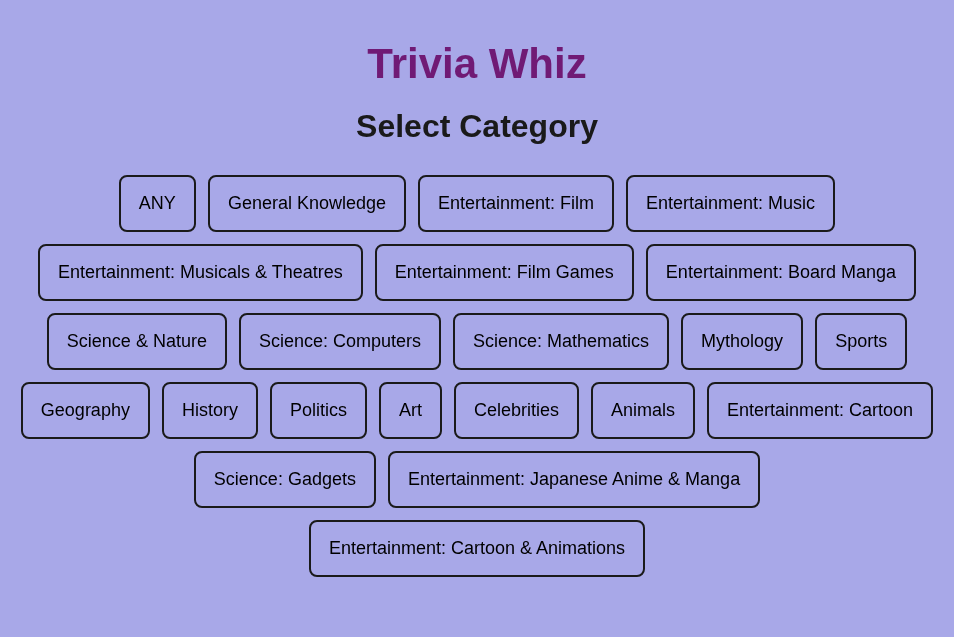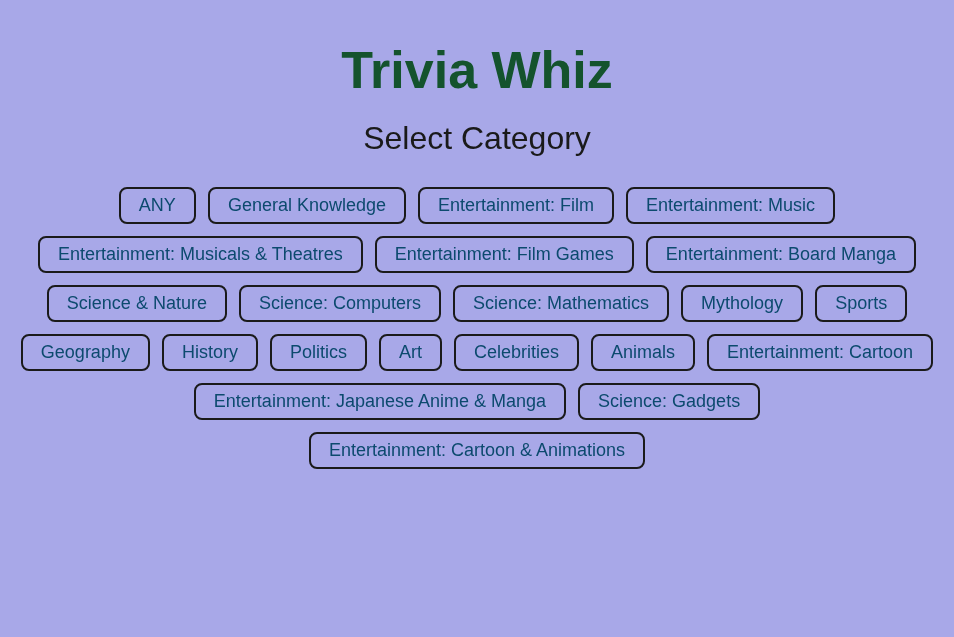--- a/index.html
+++ b/index.html
@@ -14,50 +14,50 @@
       background-color: #a8a8e8;
       font-family: Arial, sans-serif;
       display: flex;
       flex-direction: column;
       align-items: center;
       padding: 40px 20px;
       overflow: hidden;
     }
 
     .app-title {
-      font-size: 52px;
+      font-size: 42px;
       font-weight: bold;
-      color: #14532d;
+      color: #701a75;
       margin-bottom: 20px;
     }
 
     .section-title {
       font-size: 32px;
-      font-weight: normal;
+      font-weight: bold;
       color: #1a1a1a;
       margin-bottom: 30px;
     }
 
     .categories-container {
       display: flex;
       flex-wrap: wrap;
       justify-content: center;
       gap: 12px;
       width: 100%;
       max-width: 954px;
     }
 
     .category-btn {
       background-color: #a8a8e8;
       border: 2px solid #1a1a1a;
       border-radius: 8px;
-      padding: 6px 18px;
+      padding: 16px 18px;
       font-size: 18px;
       font-weight: 500;
-      color: #0c4a6e;
+      color: #000000;
       cursor: pointer;
       white-space: nowrap;
     }
   </style>
 </head>
 <body>
 
 <h1 class="app-title">Trivia Whiz</h1>
 
 <h2 class="section-title">Select Category</h2>
@@ -75,16 +75,16 @@
     <button class="category-btn">Science: Mathematics</button>
     <button class="category-btn">Mythology</button>
     <button class="category-btn">Sports</button>
     <button class="category-btn">Geography</button>
     <button class="category-btn">History</button>
     <button class="category-btn">Politics</button>
     <button class="category-btn">Art</button>
     <button class="category-btn">Celebrities</button>
     <button class="category-btn">Animals</button>
     <button class="category-btn">Entertainment: Cartoon</button>
+    <button class="category-btn">Science: Gadgets</button>
     <button class="category-btn">Entertainment: Japanese Anime &amp; Manga</button>
-    <button class="category-btn">Science: Gadgets</button>
     <button class="category-btn">Entertainment: Cartoon &amp; Animations</button>
   </div>
 
 </body></html>

